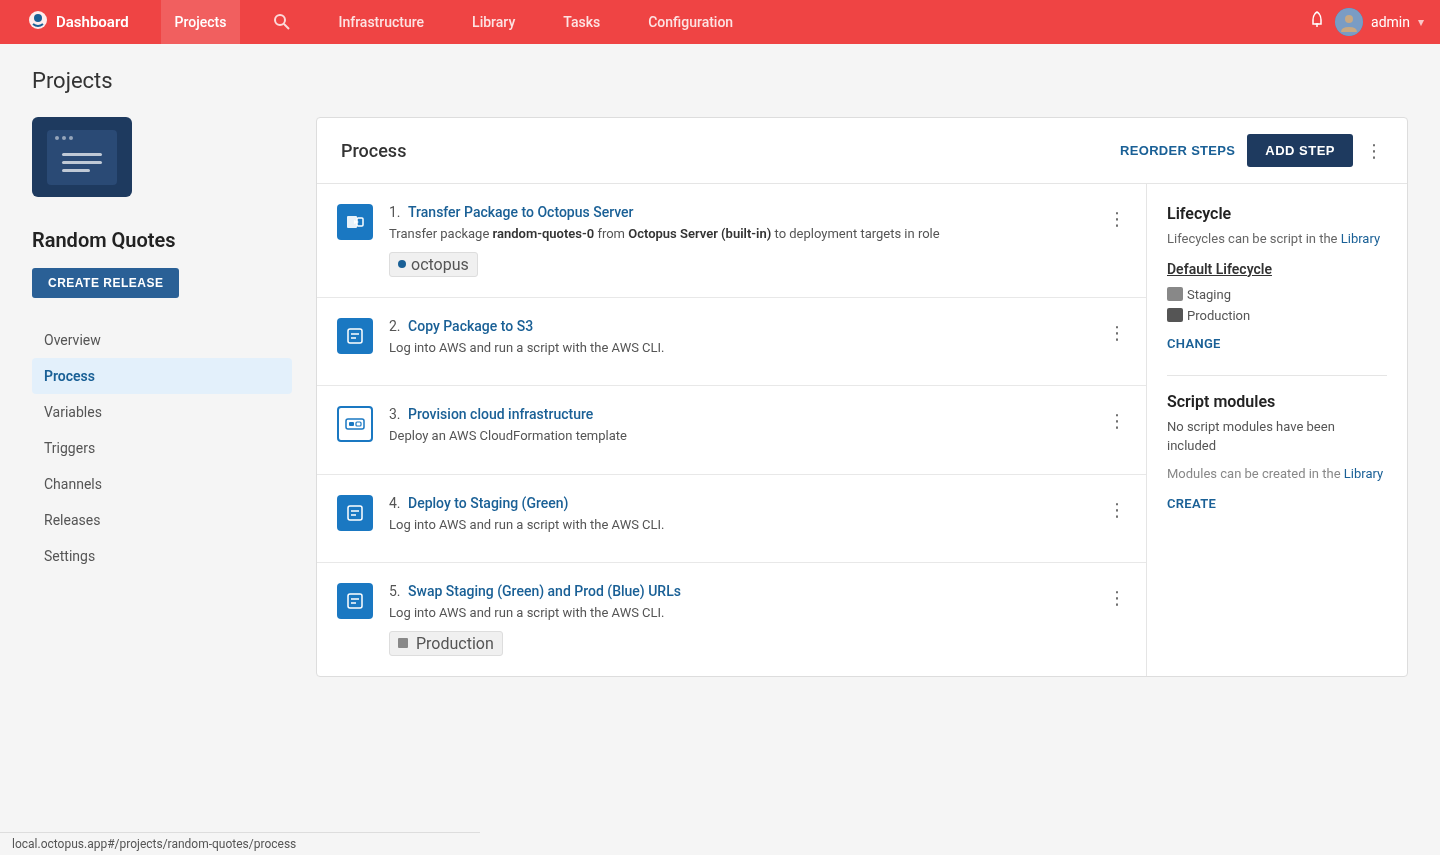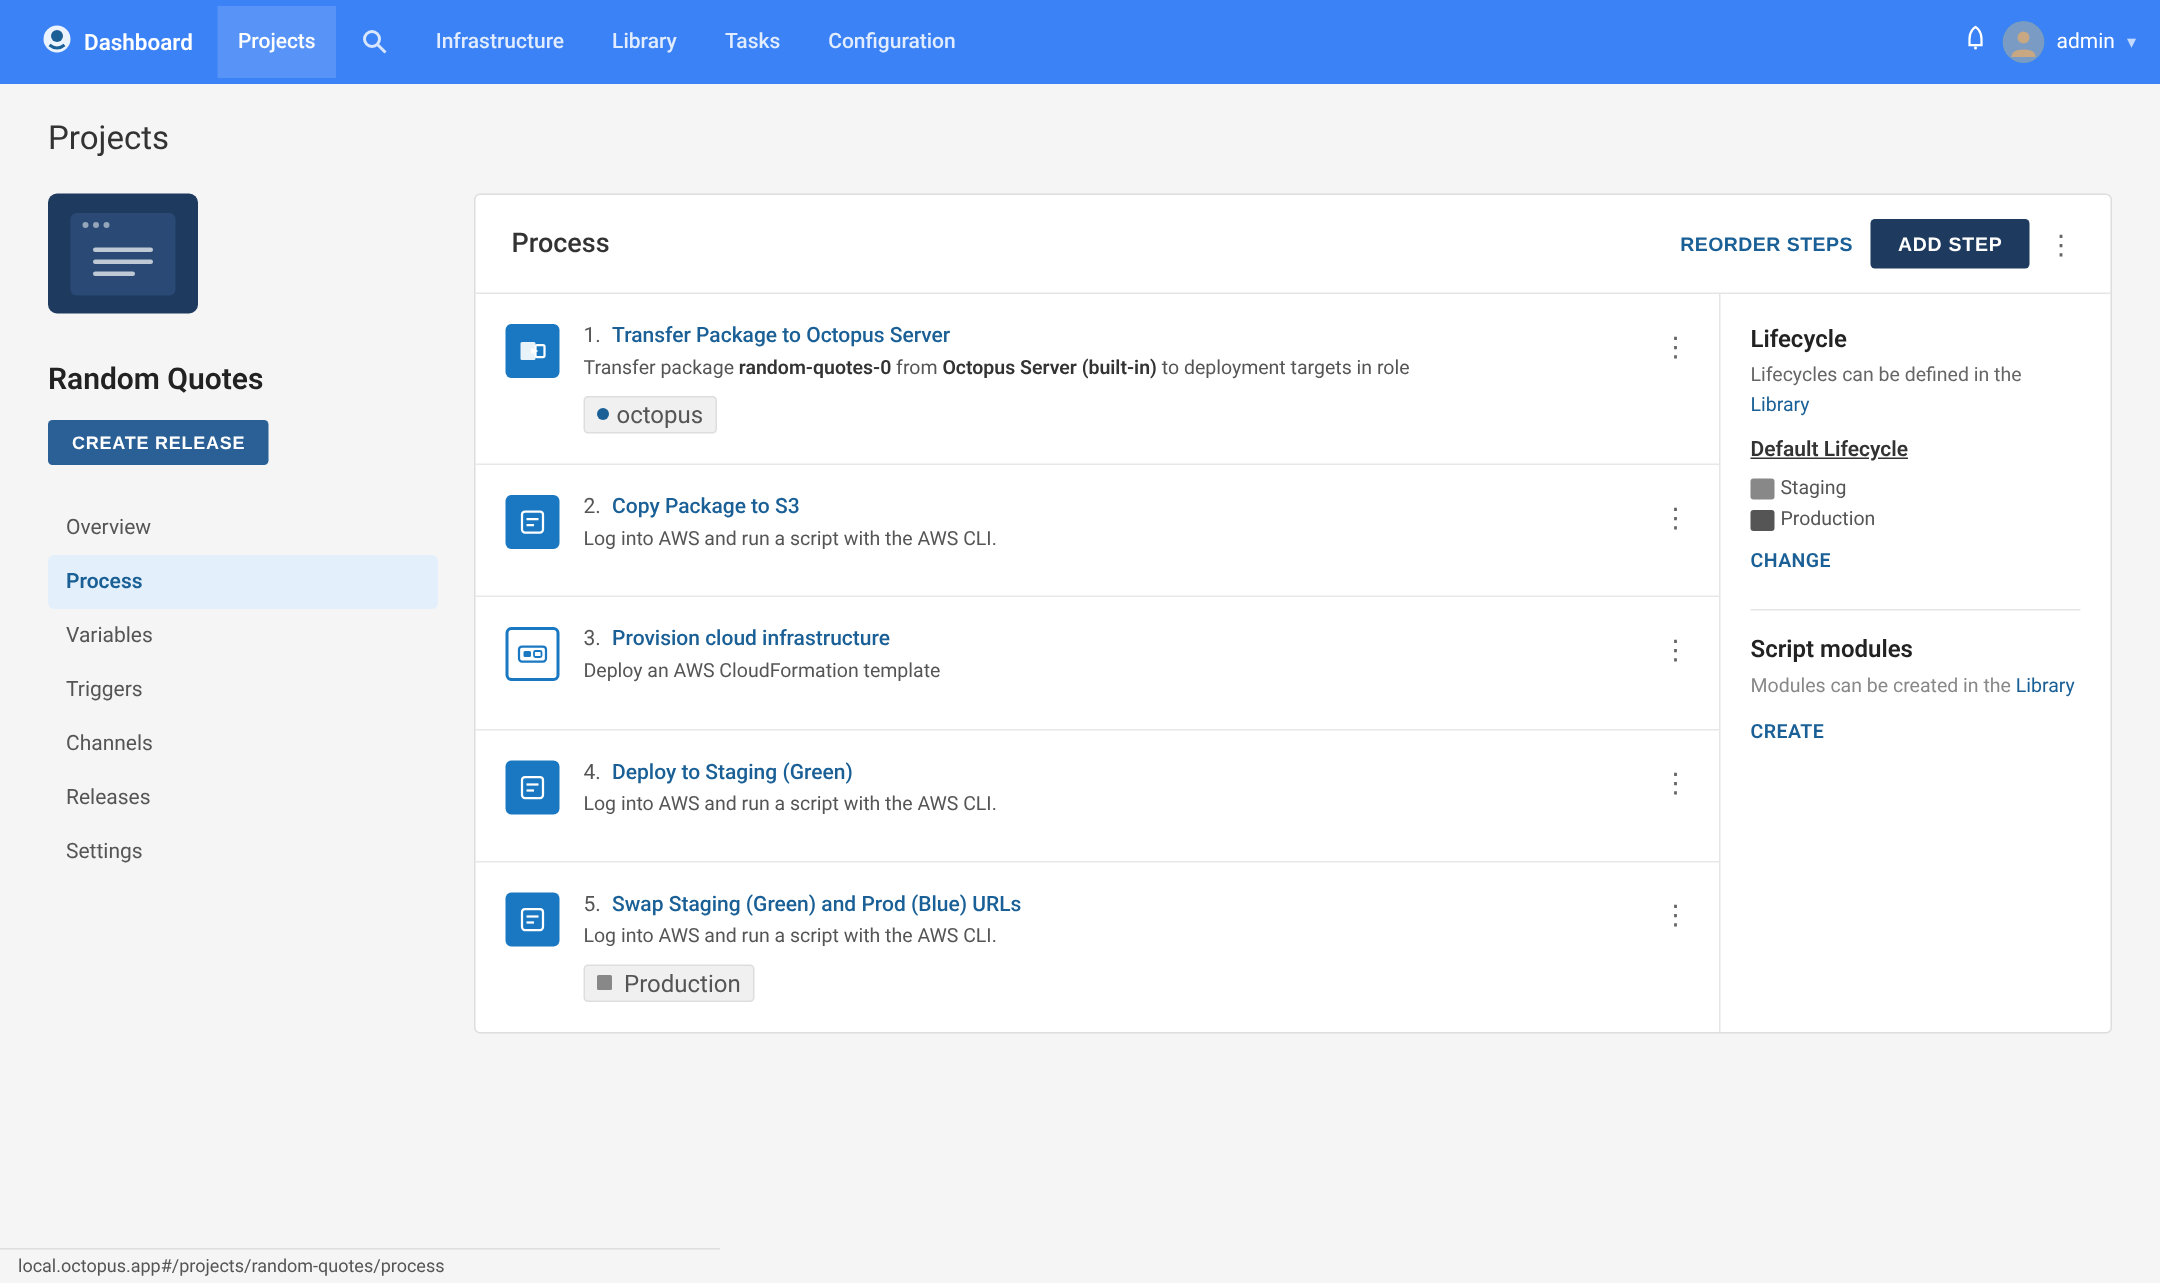--- a/index.html
+++ b/index.html
@@ -1,25 +1,25 @@
 <!DOCTYPE html>
 <html><head>
   <meta charset="utf-8">
   <style>
     * { box-sizing: border-box; margin: 0; padding: 0; }
     body { font-family: -apple-system, BlinkMacSystemFont, 'Segoe UI', Roboto, sans-serif; font-size: 14px; background: #f5f5f5; color: #333; }
 
     
     .topnav {
-      background: #3b82f6;
+      background: #ef4444;
       display: flex;
       align-items: center;
-      height: 56px;
+      height: 44px;
       padding: 0 16px;
-      gap: 4px;
+      gap: 20px;
     }
     .topnav-brand {
       display: flex; align-items: center; gap: 8px;
       color: white; font-weight: 600; font-size: 15px;
       padding: 0 12px; height: 100%;
     }
     .topnav-brand .octopus-icon { font-size: 18px; }
     .nav-item {
       color: rgba(255,255,255,0.85);
       padding: 0 14px;
@@ -496,40 +496,41 @@
               <span class="more-icon">⋮</span>
             </div>
           </div>
 
         </div>
 
         <div class="right-panel">
           <div class="right-section">
             <div class="right-section-title">Lifecycle</div>
             <div class="right-section-sub">
-              <span>Lifecycles can be defined in the </span><a>Library</a>
+              <span>Lifecycles can be script in the </span><a>Library</a>
             </div>
             <div class="lifecycle-name">Default Lifecycle</div>
             <div class="lifecycle-stages">
               <div class="lifecycle-stage">
                 <div class="stage-color-box stage-staging"></div>
                 <span>Staging</span>
               </div>
               <div class="lifecycle-stage">
                 <div class="stage-color-box stage-production"></div>
                 <span>Production</span>
               </div>
             </div>
             <a class="change-link">CHANGE</a>
           </div>
 
           <hr class="divider">
 
           <div class="right-section">
             <div class="right-section-title">Script modules</div>
+            <div class="script-modules-text">No script modules have been included</div>
             <div class="script-modules-sub">
               <span>Modules can be created in the </span><a>Library</a>
             </div>
             <a class="include-link">CREATE</a>
           </div>
         </div>
       </div>
     </div>
   </div>
 </div>

